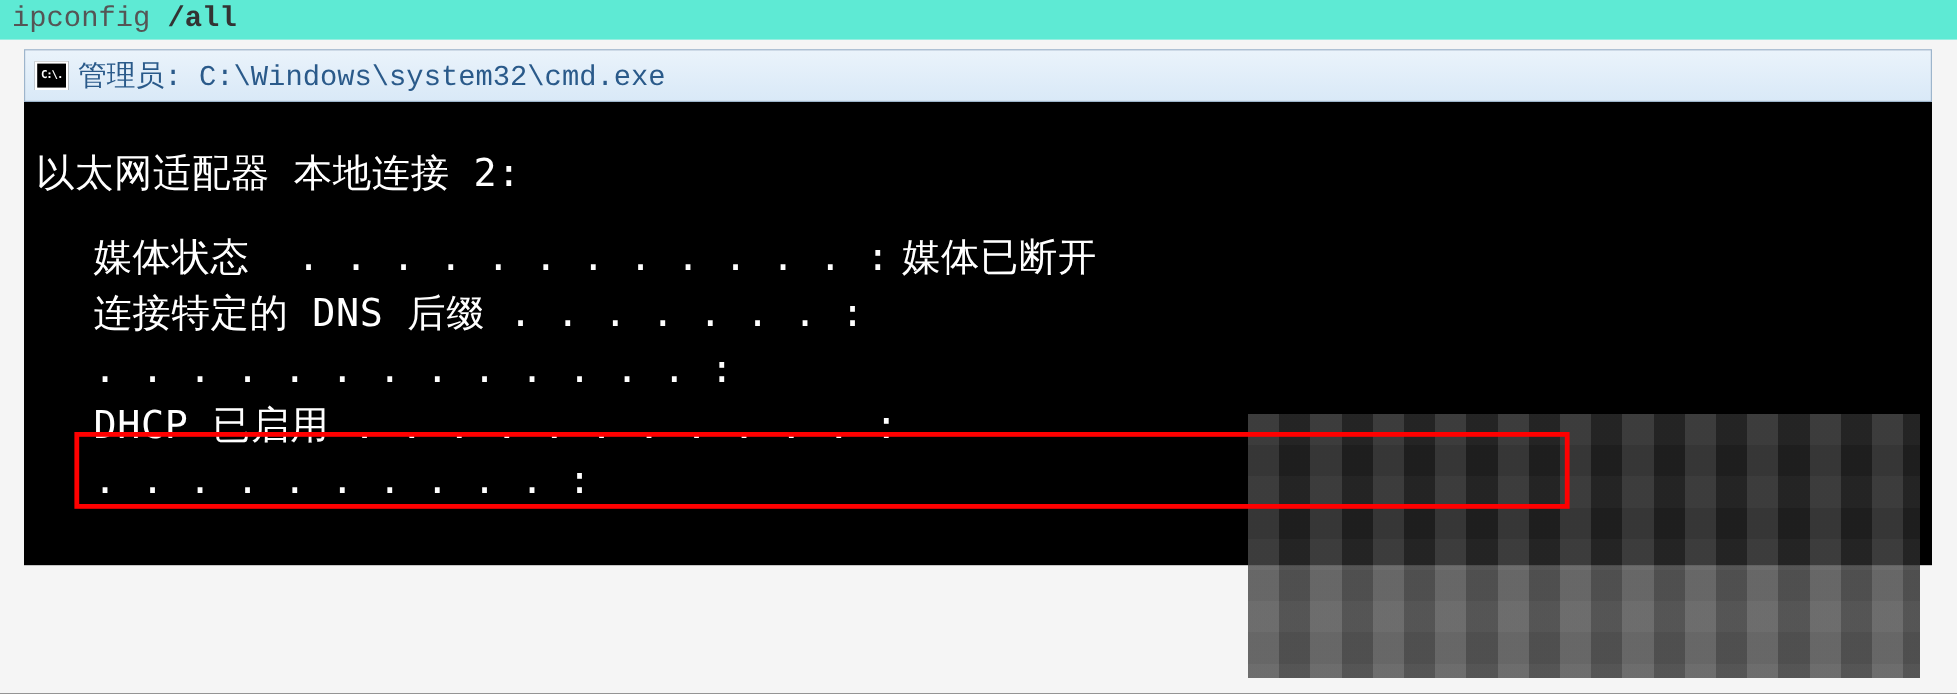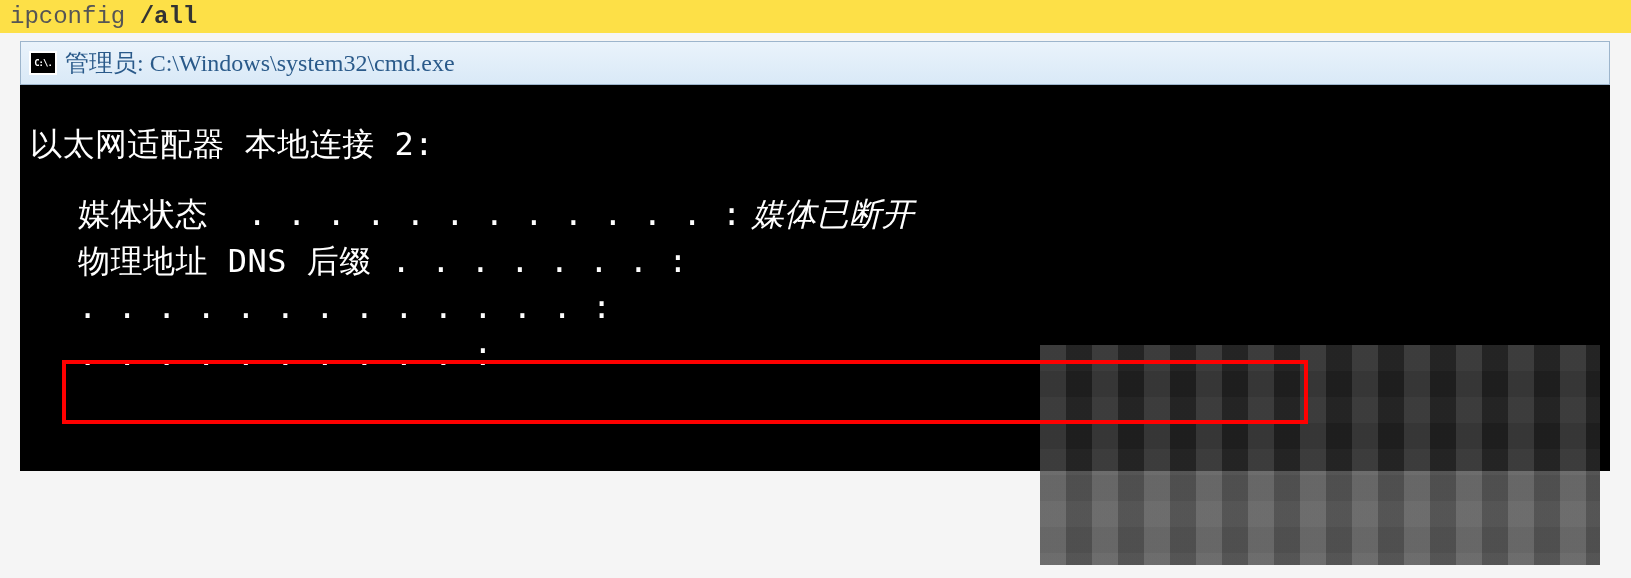--- a/index.html
+++ b/index.html
@@ -12,21 +12,21 @@
       font-family: "Microsoft YaHei", "SimSun", Arial, sans-serif;
       width: 1631px;
       height: 578px;
       overflow: hidden;
     }
     .code-line {
       font-family: Consolas, "Courier New", monospace;
       font-size: 24px;
       color: #555;
       padding: 3px 10px;
-      background: #fde047;
+      background: #5eead4;
     }
     .code-line .cmd {
       font-weight: normal;
     }
     .code-line .flag {
       font-weight: bold;
       color: #333;
     }
     .window {
       margin-left: 20px;
@@ -55,21 +55,21 @@
     .titlebar-icon-text {
       color: #fff;
       font-size: 9px;
       font-family: Consolas, monospace;
       font-weight: bold;
       letter-spacing: -1px;
     }
     .titlebar-title {
       color: #2a5a8a;
       font-size: 24px;
-      font-family: Liberation Serif, serif;
+      font-family: Liberation Mono, monospace;
     }
     .console {
       background: #000;
       color: #fff;
       padding: 18px 10px 0 10px;
       font-family: "SimSun", "NSimSun", Consolas, monospace;
       font-size: 32px;
       line-height: 1.45;
       height: 386px;
       position: relative;
@@ -91,21 +91,20 @@
     }
     .row-label {
       display: inline-block;
     }
     .row-dots {
       display: inline-block;
     }
     .row-value {
       display: inline-block;
       margin-left: 10px;
-      font-style: italic;
     }
     .pixelated-large {
       position: absolute;
       right: 10px;
       top: 260px;
       width: 560px;
       height: 220px;
       background:
         repeating-linear-gradient(to right, rgba(80,80,80,0.6) 0 26px, rgba(40,40,40,0.6) 26px 52px),
         repeating-linear-gradient(to bottom, rgba(60,60,60,0.5) 0 26px, rgba(30,30,30,0.5) 26px 52px);
@@ -137,24 +136,27 @@
     </div>
     <div class="titlebar-title">管理员: C:\Windows\system32\cmd.exe</div>
   </div>
   <div class="console">
     <div class="console-section-header">以太网适配器 本地连接 2:</div>
     <div class="console-rows">
       <div class="console-row">
         <span class="row-label">媒体状态  </span><span class="row-dots">. . . . . . . . . . . . :</span><span class="row-value">媒体已断开</span>
       </div>
       <div class="console-row">
-        <span class="row-label">物理地址 DNS 后缀 </span><span class="row-dots">. . . . . . . :</span><span class="row-value"></span>
+        <span class="row-label">连接特定的 DNS 后缀 </span><span class="row-dots">. . . . . . . :</span><span class="row-value"></span>
       </div>
       <div class="console-row">
         <span class="row-dots">. . . . . . . . . . . . . :</span>
+      </div>
+      <div class="console-row">
+        <span class="row-label">DHCP 已启用 </span><span class="row-dots">. . . . . . . . . . . :</span>
       </div>
       <div class="console-row">
         <span class="row-dots">. . . . . . . . . . :</span>
       </div>
     </div>
     <div class="pixelated-large"></div>
     <div class="highlight-box"></div>
   </div>
 </div>
 

